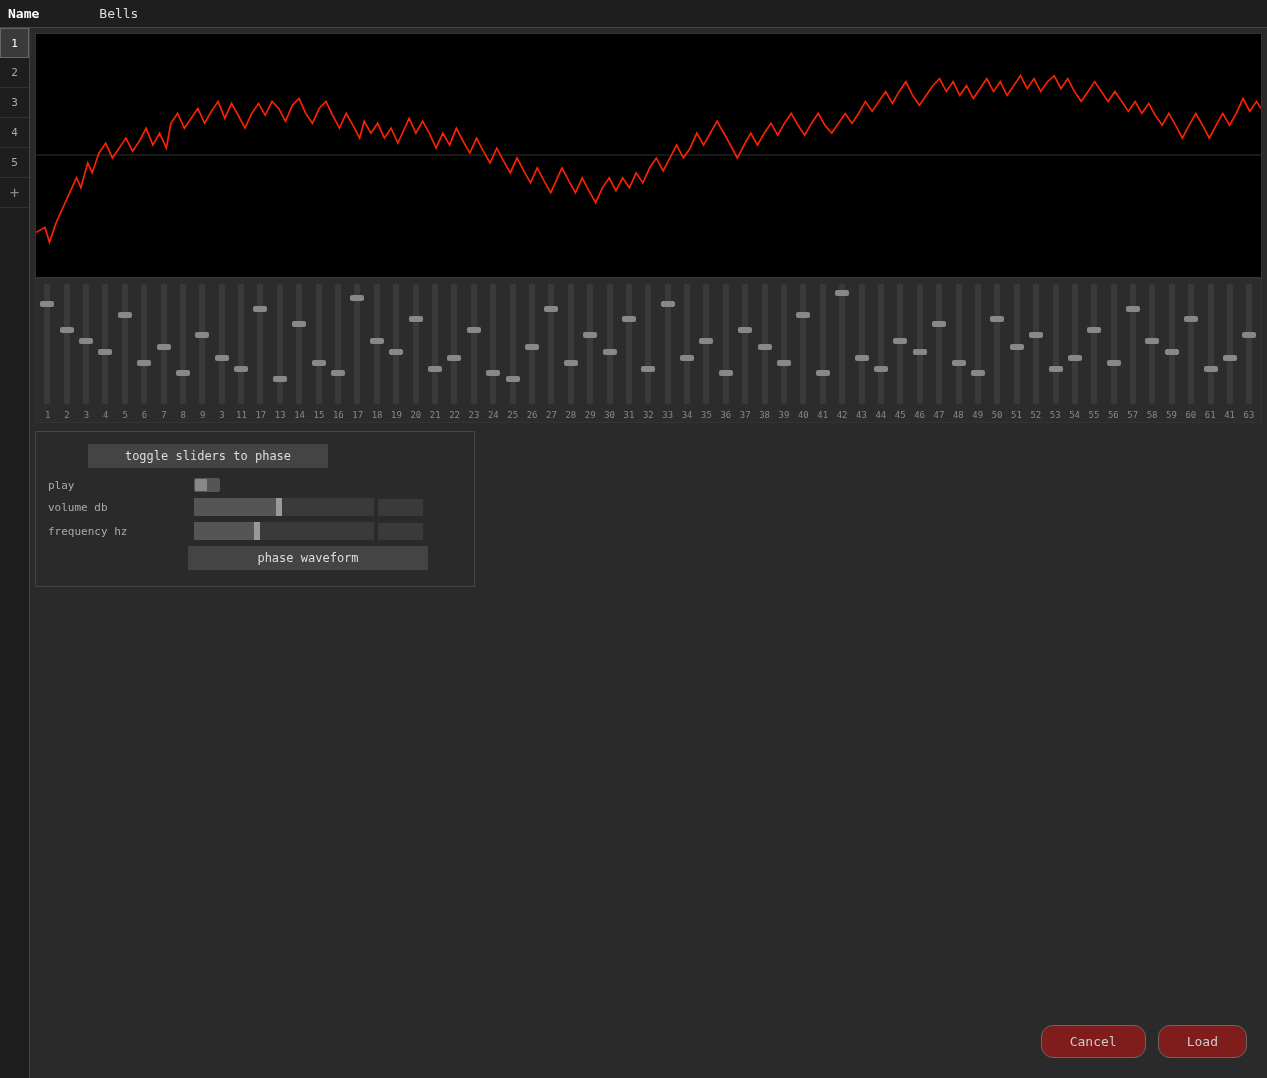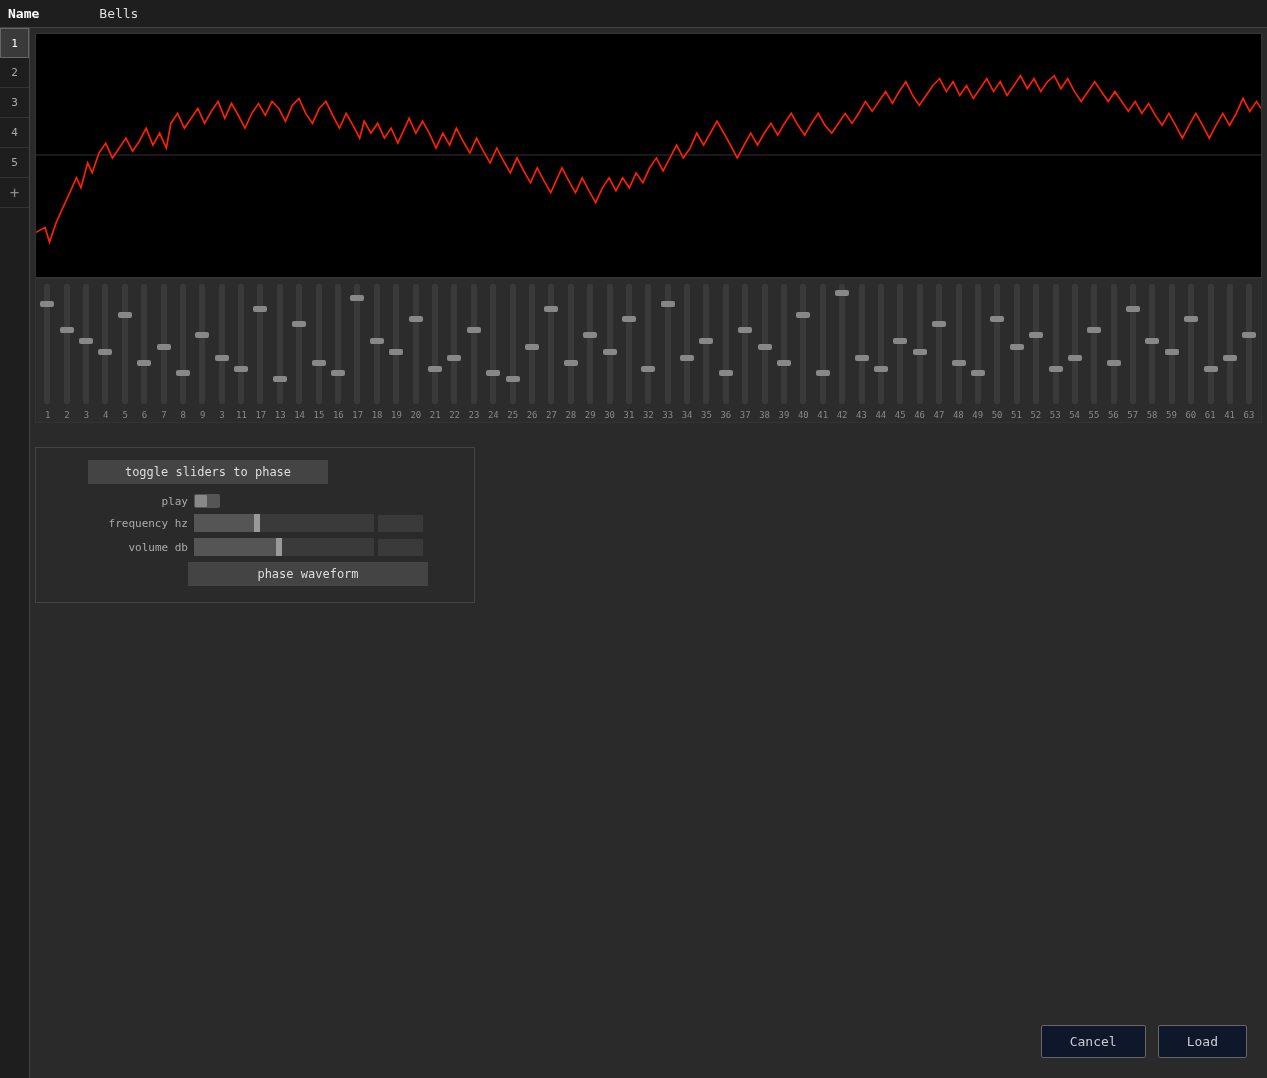--- a/index.html
+++ b/index.html
@@ -138,21 +138,21 @@
       height: 6px;
       background: #888;
       position: absolute;
       left: -4px;
       border-radius: 2px;
     }
 
     
     .controls-panel {
       background: #2a2a2a;
-      margin: 24px 5px;
+      margin: 8px 5px;
       padding: 12px;
       border: 1px solid #444;
       width: 440px;
     }
 
     .toggle-phase-btn {
       display: block;
       width: 240px;
       background: #444;
       color: #ddd;
@@ -169,21 +169,21 @@
     .control-row {
       display: flex;
       align-items: center;
       margin-bottom: 6px;
       gap: 6px;
     }
     .control-label {
       width: 140px;
       color: #aaa;
       font-size: 11px;
-      text-align: right;
+      text-align: left;
     }
     .control-toggle {
       width: 26px;
       height: 14px;
       background: #555;
       border-radius: 2px;
       position: relative;
       cursor: pointer;
     }
     .control-toggle-inner {
@@ -247,28 +247,28 @@
 
     
     .bottom-bar {
       position: absolute;
       bottom: 20px;
       right: 20px;
       display: flex;
       gap: 12px;
     }
     .bottom-btn {
-      background: #0f172a;
+      background: #7f1d1d;
       color: #ccc;
       border: 1px solid #666;
       padding: 8px 28px;
       font-family: monospace;
       font-size: 13px;
       cursor: pointer;
-      border-radius: 2px;
+      border-radius: 12px;
     }
 
     
     svg.waveform-svg {
       width: 100%;
       height: 100%;
     }
   </style>
 </head>
 <body>
@@ -694,41 +694,41 @@
 
       <div class="control-row">
         <span class="control-label">play</span>
         <div class="control-toggle">
           <div class="control-toggle-inner"></div>
         </div>
       </div>
 
 
       <div class="control-row">
+        <span class="control-label">volume db</span>
+        <div class="control-slider-wrap">
+          <div class="control-slider">
+            <div class="slider-fill" style="width:48%"></div>
+            <div class="slider-thumb" style="left:82px"></div>
+          </div>
+          <input type="text" class="control-value" readonly="" style="">
+        </div>
+      </div>
+
+      <div class="control-row">
         <span class="control-label">frequency hz</span>
         <div class="control-slider-wrap">
           <div class="control-slider">
             <div class="slider-fill" style="width:35%"></div>
             <div class="slider-thumb" style="left:60px"></div>
           </div>
           <input type="text" class="control-value" readonly="" style="">
         </div>
       </div>
 
-      <div class="control-row">
-        <span class="control-label">volume db</span>
-        <div class="control-slider-wrap">
-          <div class="control-slider">
-            <div class="slider-fill" style="width:48%"></div>
-            <div class="slider-thumb" style="left:82px"></div>
-          </div>
-          <input type="text" class="control-value" readonly="" style="">
-        </div>
-      </div>
-
       <button class="action-btn">phase waveform</button>
 
 
 
     </div>
 
   </div>
 </div>
 
 <div class="bottom-bar">

